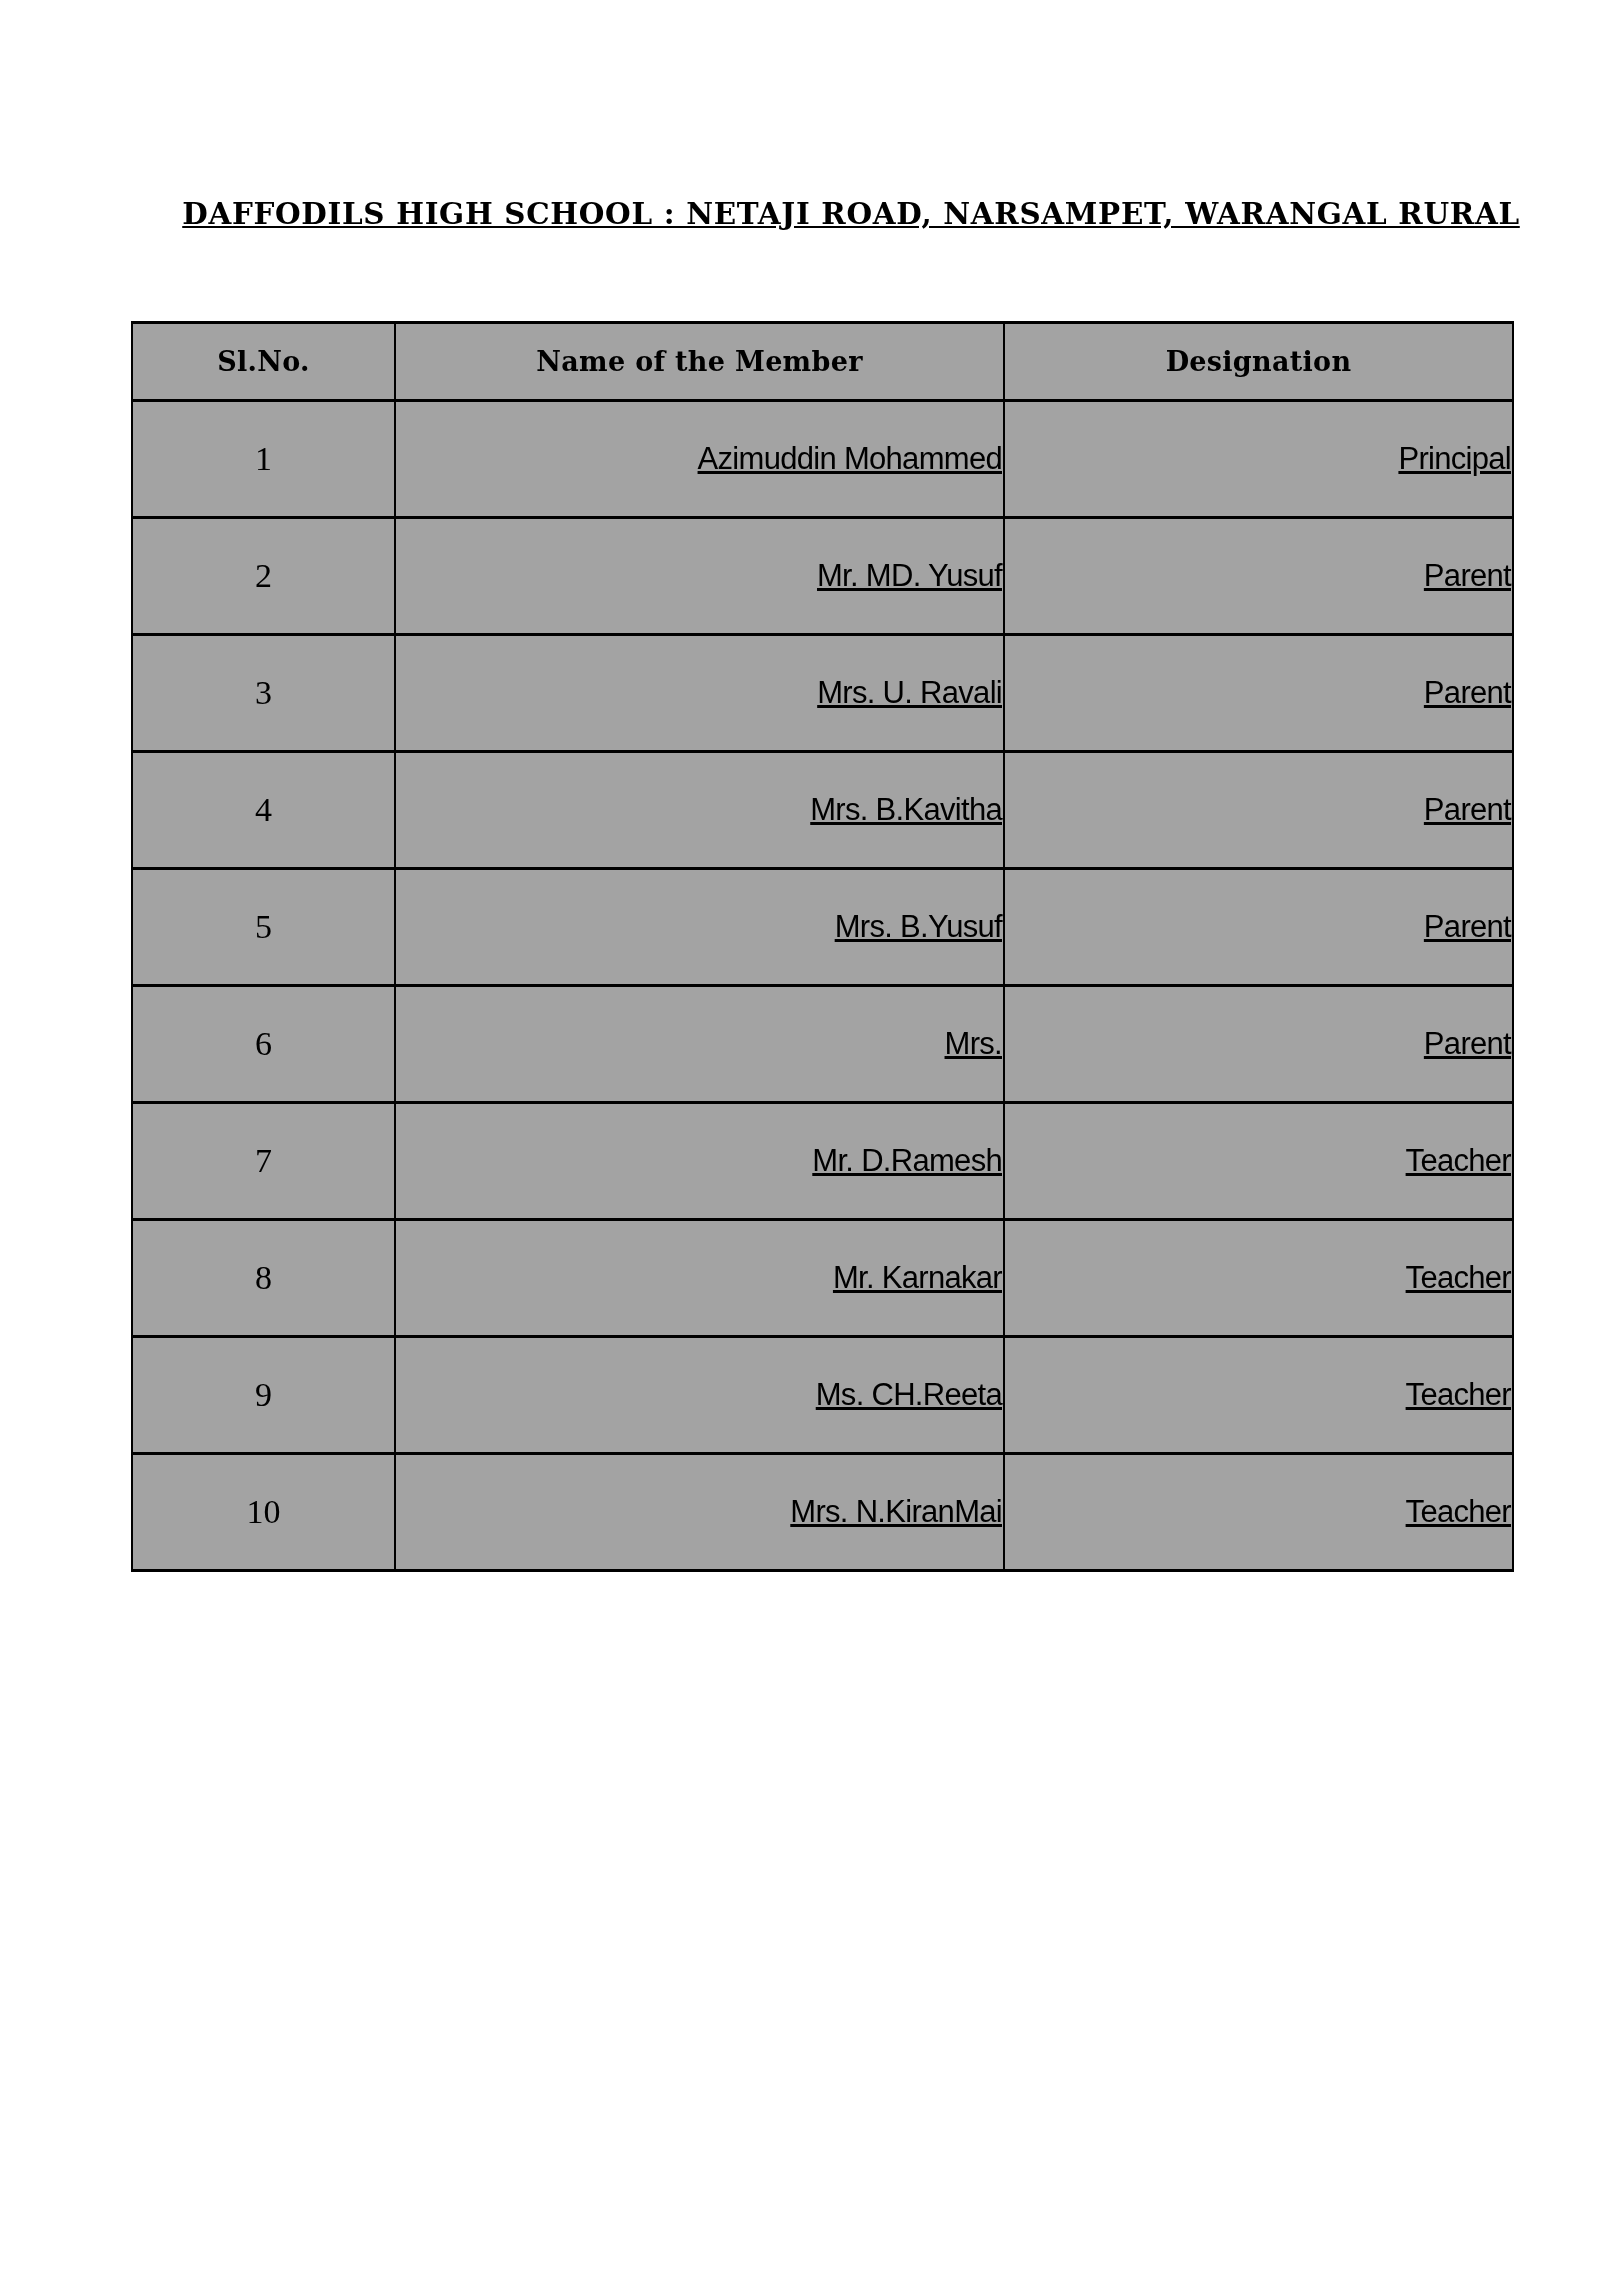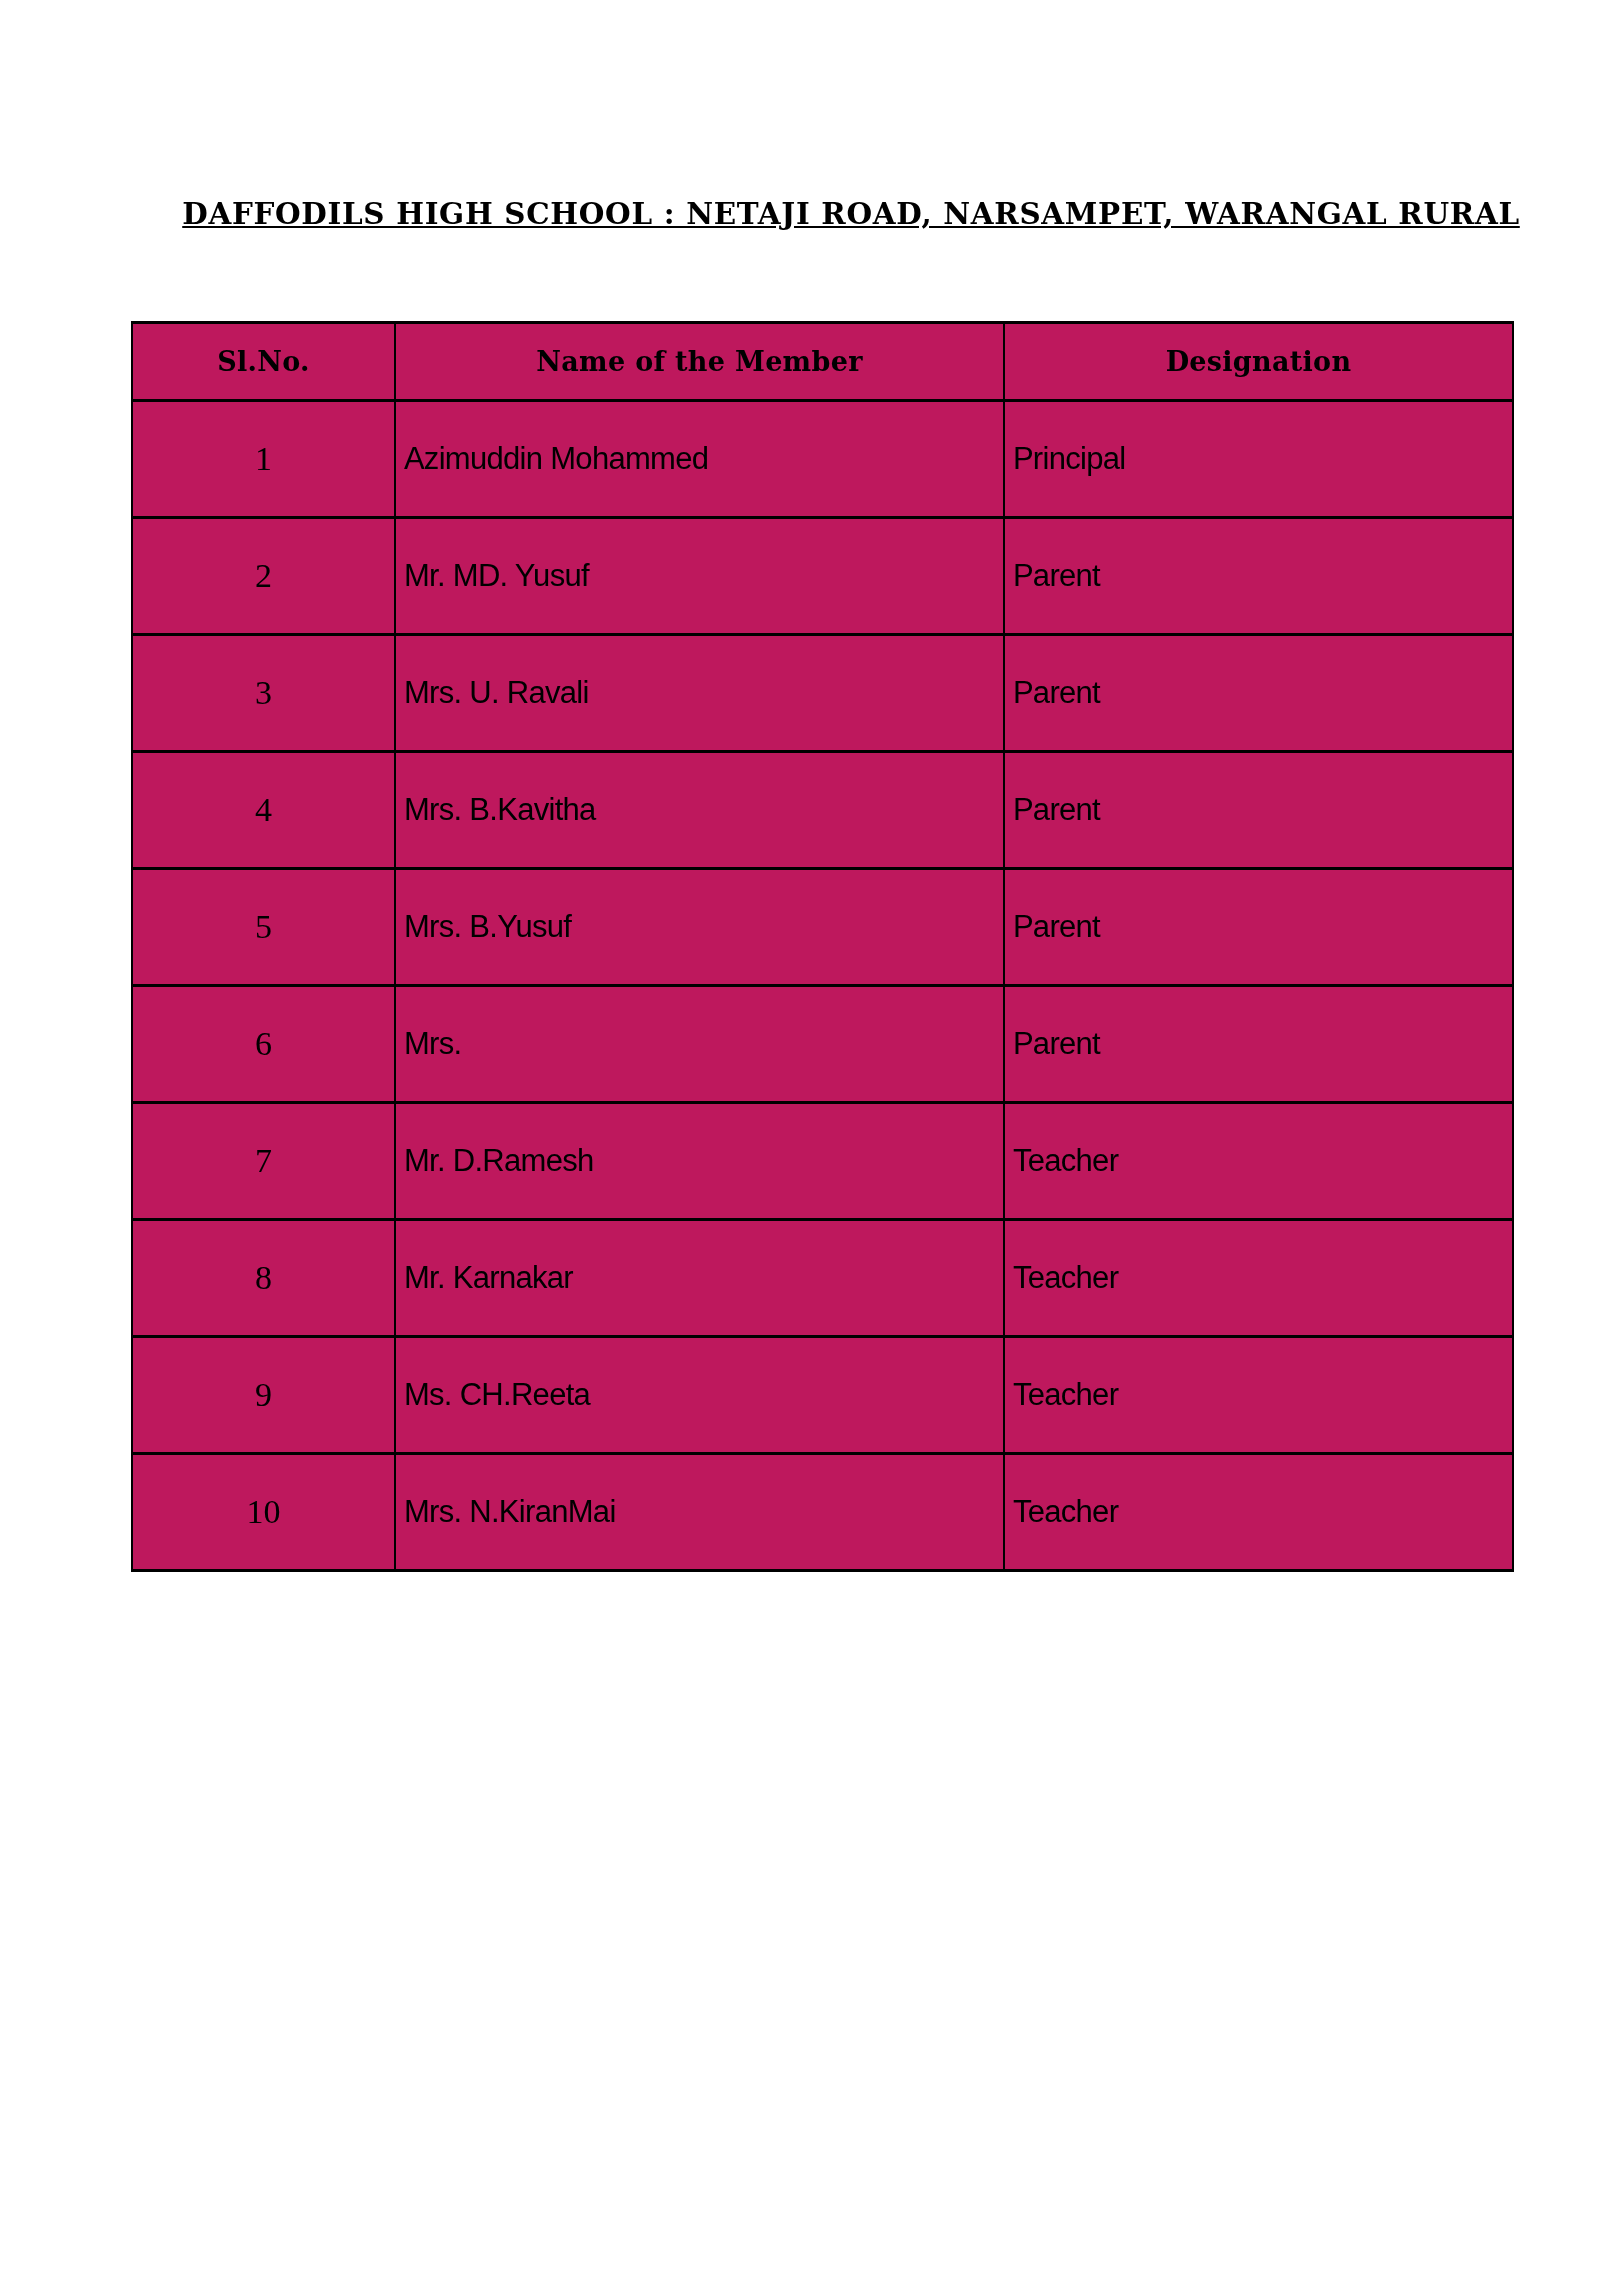--- a/index.html
+++ b/index.html
@@ -45,21 +45,21 @@
     border-collapse: collapse;
     table-layout: fixed;
     border: 2.6px solid #000000;
   }
   .pta-table th,
   .pta-table td {
     border: 2px solid #000000;
     border-top-width: 3.9px;
     border-bottom-width: 3.9px;
     vertical-align: middle;
-    background: #be185d;
+    background: #a3a3a3;
     overflow: hidden;
   }
   .pta-table th {
     height: 73px;
     font-family: "DejaVu Serif", serif;
     font-weight: bold;
     font-size: 27px;
     text-align: center;
     letter-spacing: 0.3px;
   }
@@ -69,22 +69,23 @@
     letter-spacing: -0.7px;
   }
   td.cell-slno {
     text-align: center;
     font-family: "Liberation Serif", serif;
     font-size: 34px;
     letter-spacing: 0;
   }
   td.cell-name,
   td.cell-desig {
-    text-align: left;
+    text-align: right;
     padding-left: 7.9px;
+    text-decoration: underline;
   }
 </style>
 </head>
 <body>
 
 <div class="title-block">
   <div class="title-line1">DAFFODILS HIGH SCHOOL : NETAJI ROAD, NARSAMPET, WARANGAL RURAL</div>
 </div>
 
 <table class="pta-table">

